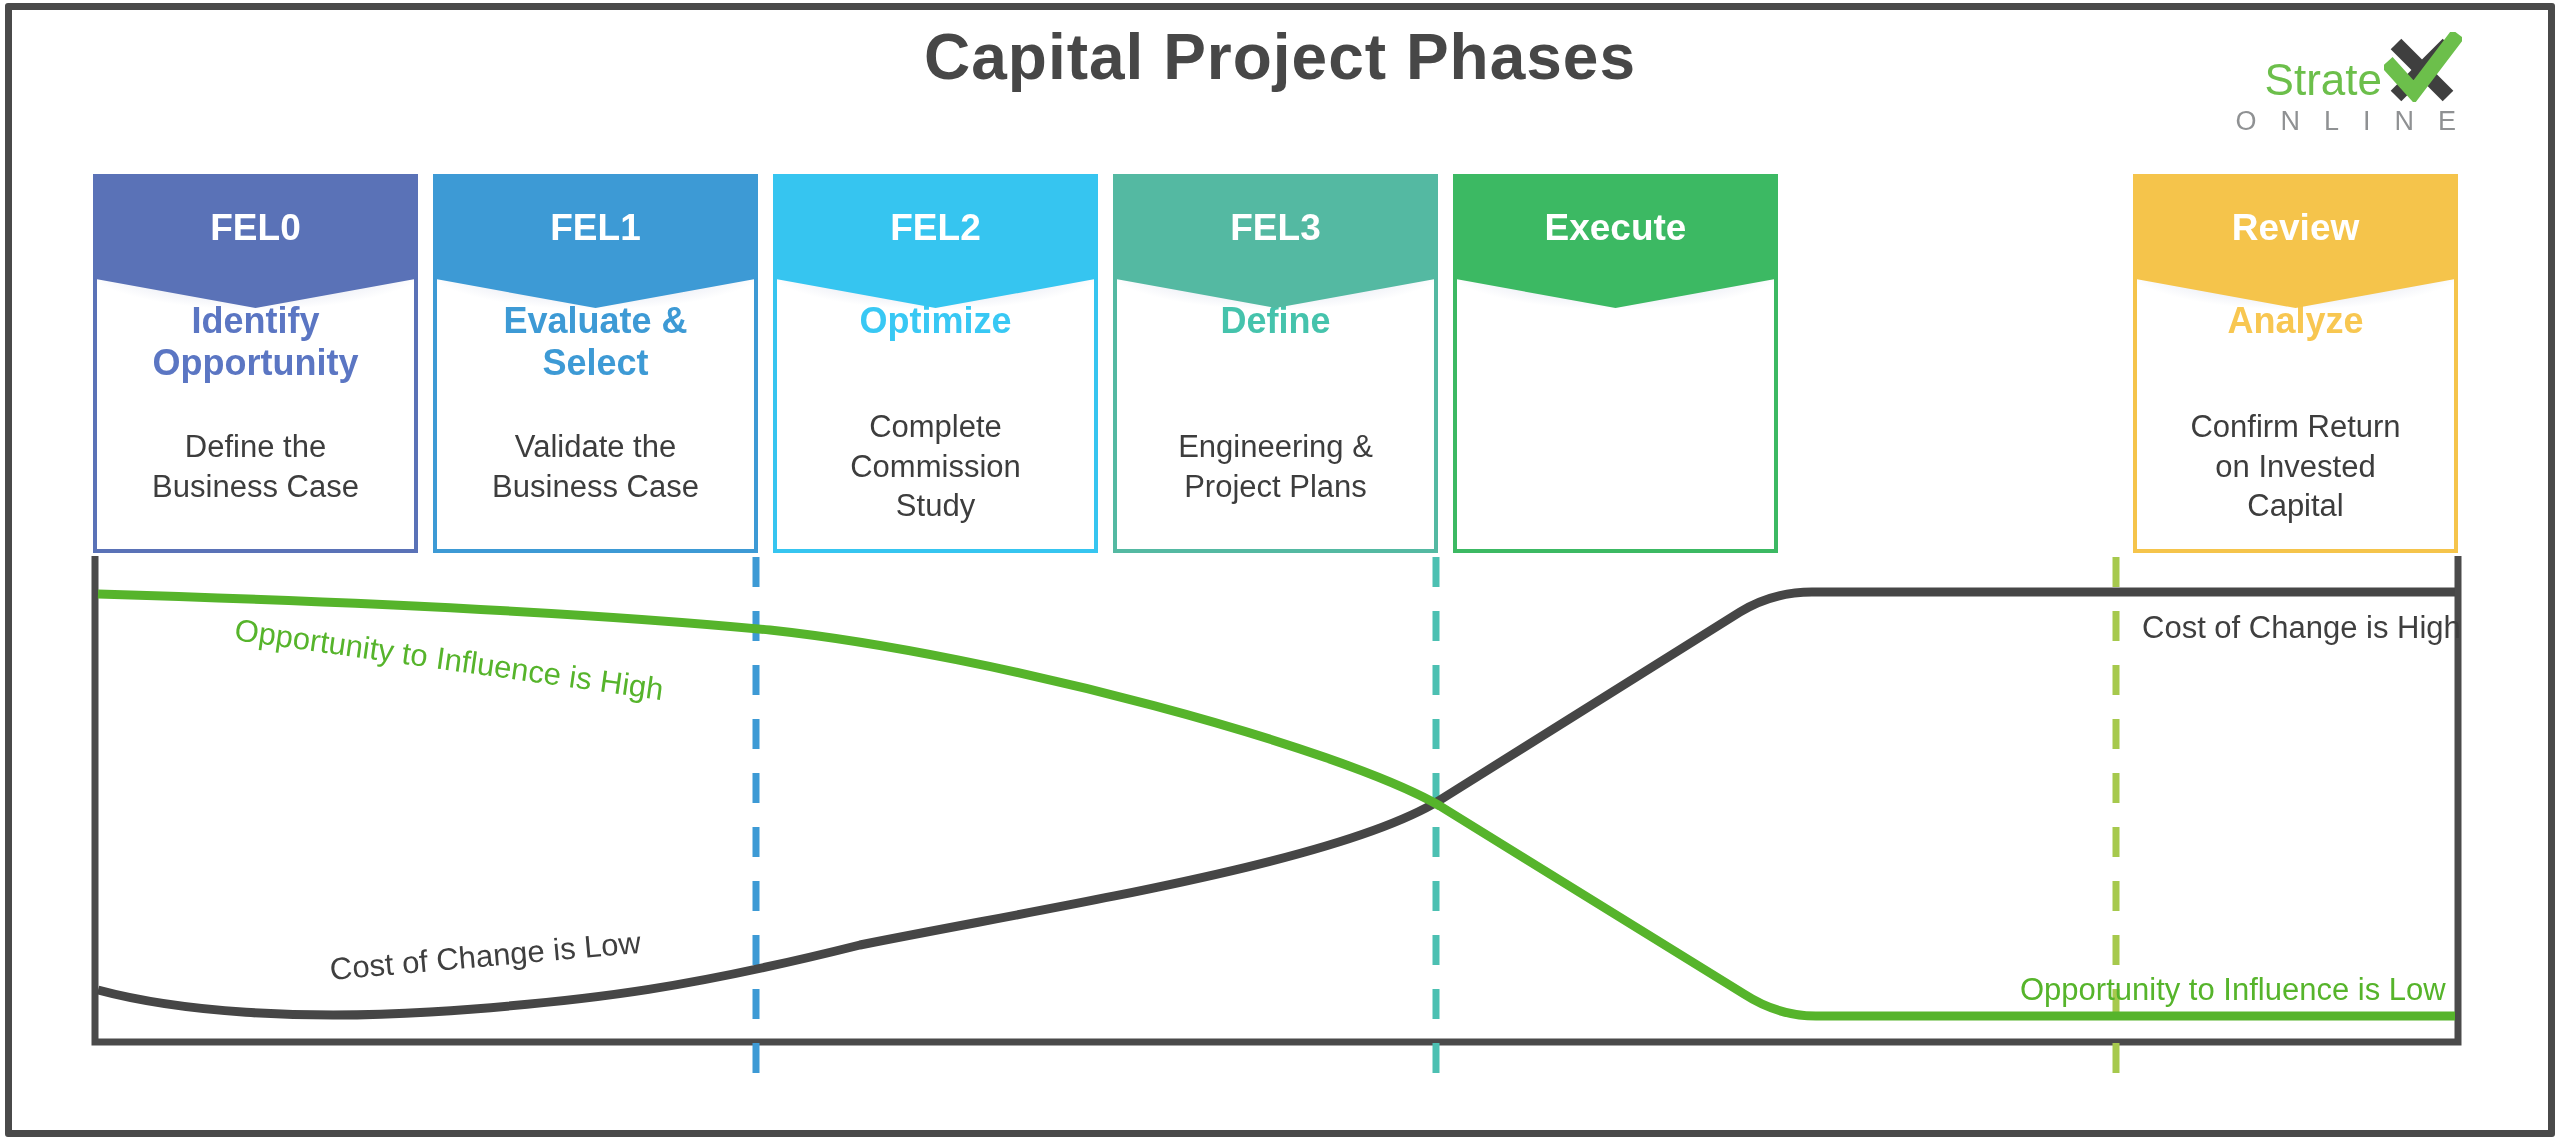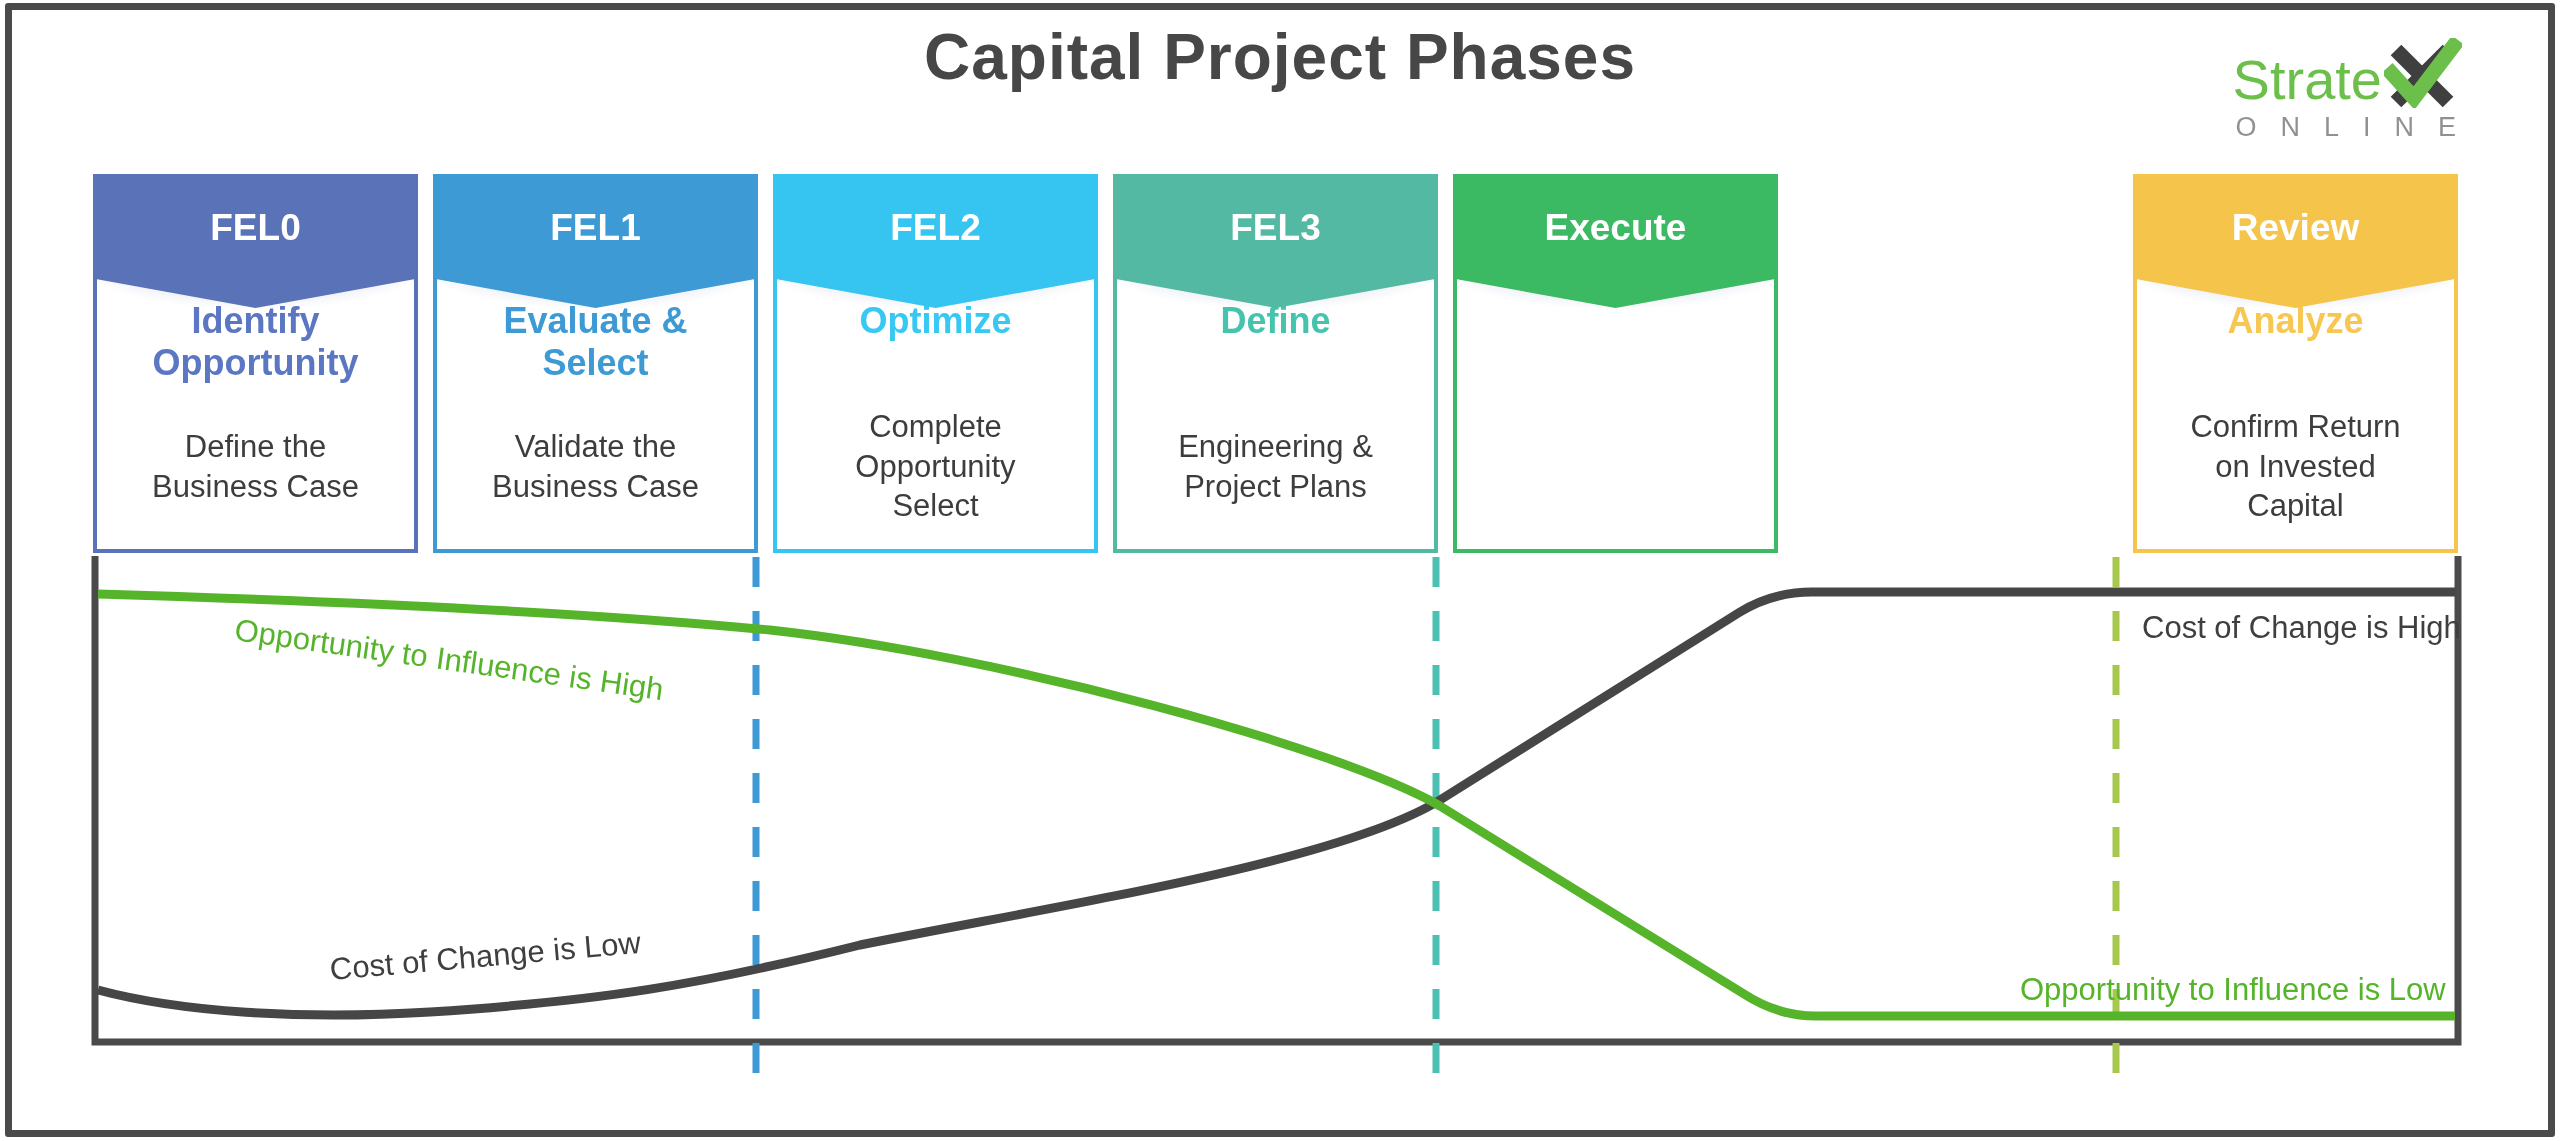--- a/index.html
+++ b/index.html
@@ -3,21 +3,21 @@
 <meta charset="utf-8">
 <style>
   html,body{margin:0;padding:0;background:#fff;}
   .canvas{position:relative;width:2560px;height:1141px;background:#fff;overflow:hidden;
           font-family:"Liberation Sans",sans-serif;}
   .frame{position:absolute;left:5px;top:3px;right:5px;bottom:4px;border:7px solid #4a4a4a;border-radius:3px;}
   .page-title{position:absolute;left:0;right:0;top:20px;text-align:center;font-size:64px;font-weight:bold;color:#474747;letter-spacing:1px;}
   
   .logo{position:absolute;top:32px;right:98px;width:340px;}
   .logo-row{display:flex;align-items:flex-end;justify-content:flex-end;}
-  .logo-strate{font-size:56px;color:var(--brand-green);font-weight:400;line-height:1;margin-top:20px;}
+  .logo-strate{font-size:44px;color:var(--brand-green);font-weight:400;line-height:1;margin-top:20px;}
   .logo-x{width:78px;height:70px;margin-left:2px;}
   .logo-online{margin-top:4px;text-align:right;font-size:27px;color:var(--brand-gray);letter-spacing:24px;margin-right:-18px;}
   
   .card{position:absolute;top:174px;width:325px;height:379px;}
   .banner{position:absolute;top:0;left:0;right:0;height:108px;background:var(--c);
           clip-path:polygon(0 0,100% 0,100% 78%,50% 100%,0 78%);
           display:flex;align-items:center;justify-content:center;padding-bottom:26px;
           color:#fff;font-weight:bold;font-size:37px;z-index:2;}
   .card-body{position:absolute;top:84px;left:0;right:0;bottom:0;border:4px solid var(--c);border-top:none;
           background:#fff;display:flex;flex-direction:column;align-items:center;}
@@ -68,21 +68,21 @@
     <div class="banner">FEL1</div>
     <div class="card-body">
       <div class="card-heading">Evaluate &amp; Select</div>
       <div class="card-desc">Validate the Business Case</div>
     </div>
   </div>
   <div class="card" style="left: 773px; --c: #36c5f0; --hc: #38c8f4;">
     <div class="banner">FEL2</div>
     <div class="card-body">
       <div class="card-heading">Optimize</div>
-      <div class="card-desc">Complete Opportunity Select</div>
+      <div class="card-desc">Complete Commission Study</div>
     </div>
   </div>
   <div class="card" style="left: 1113px; --c: #54b9a2; --hc: #45c3ac;">
     <div class="banner">FEL3</div>
     <div class="card-body">
       <div class="card-heading">Define</div>
       <div class="card-desc">Engineering &amp; Project Plans</div>
     </div>
   </div>
   <div class="card" style="left: 1453px; --c: #3cb963; --hc: #3ec97a;">

